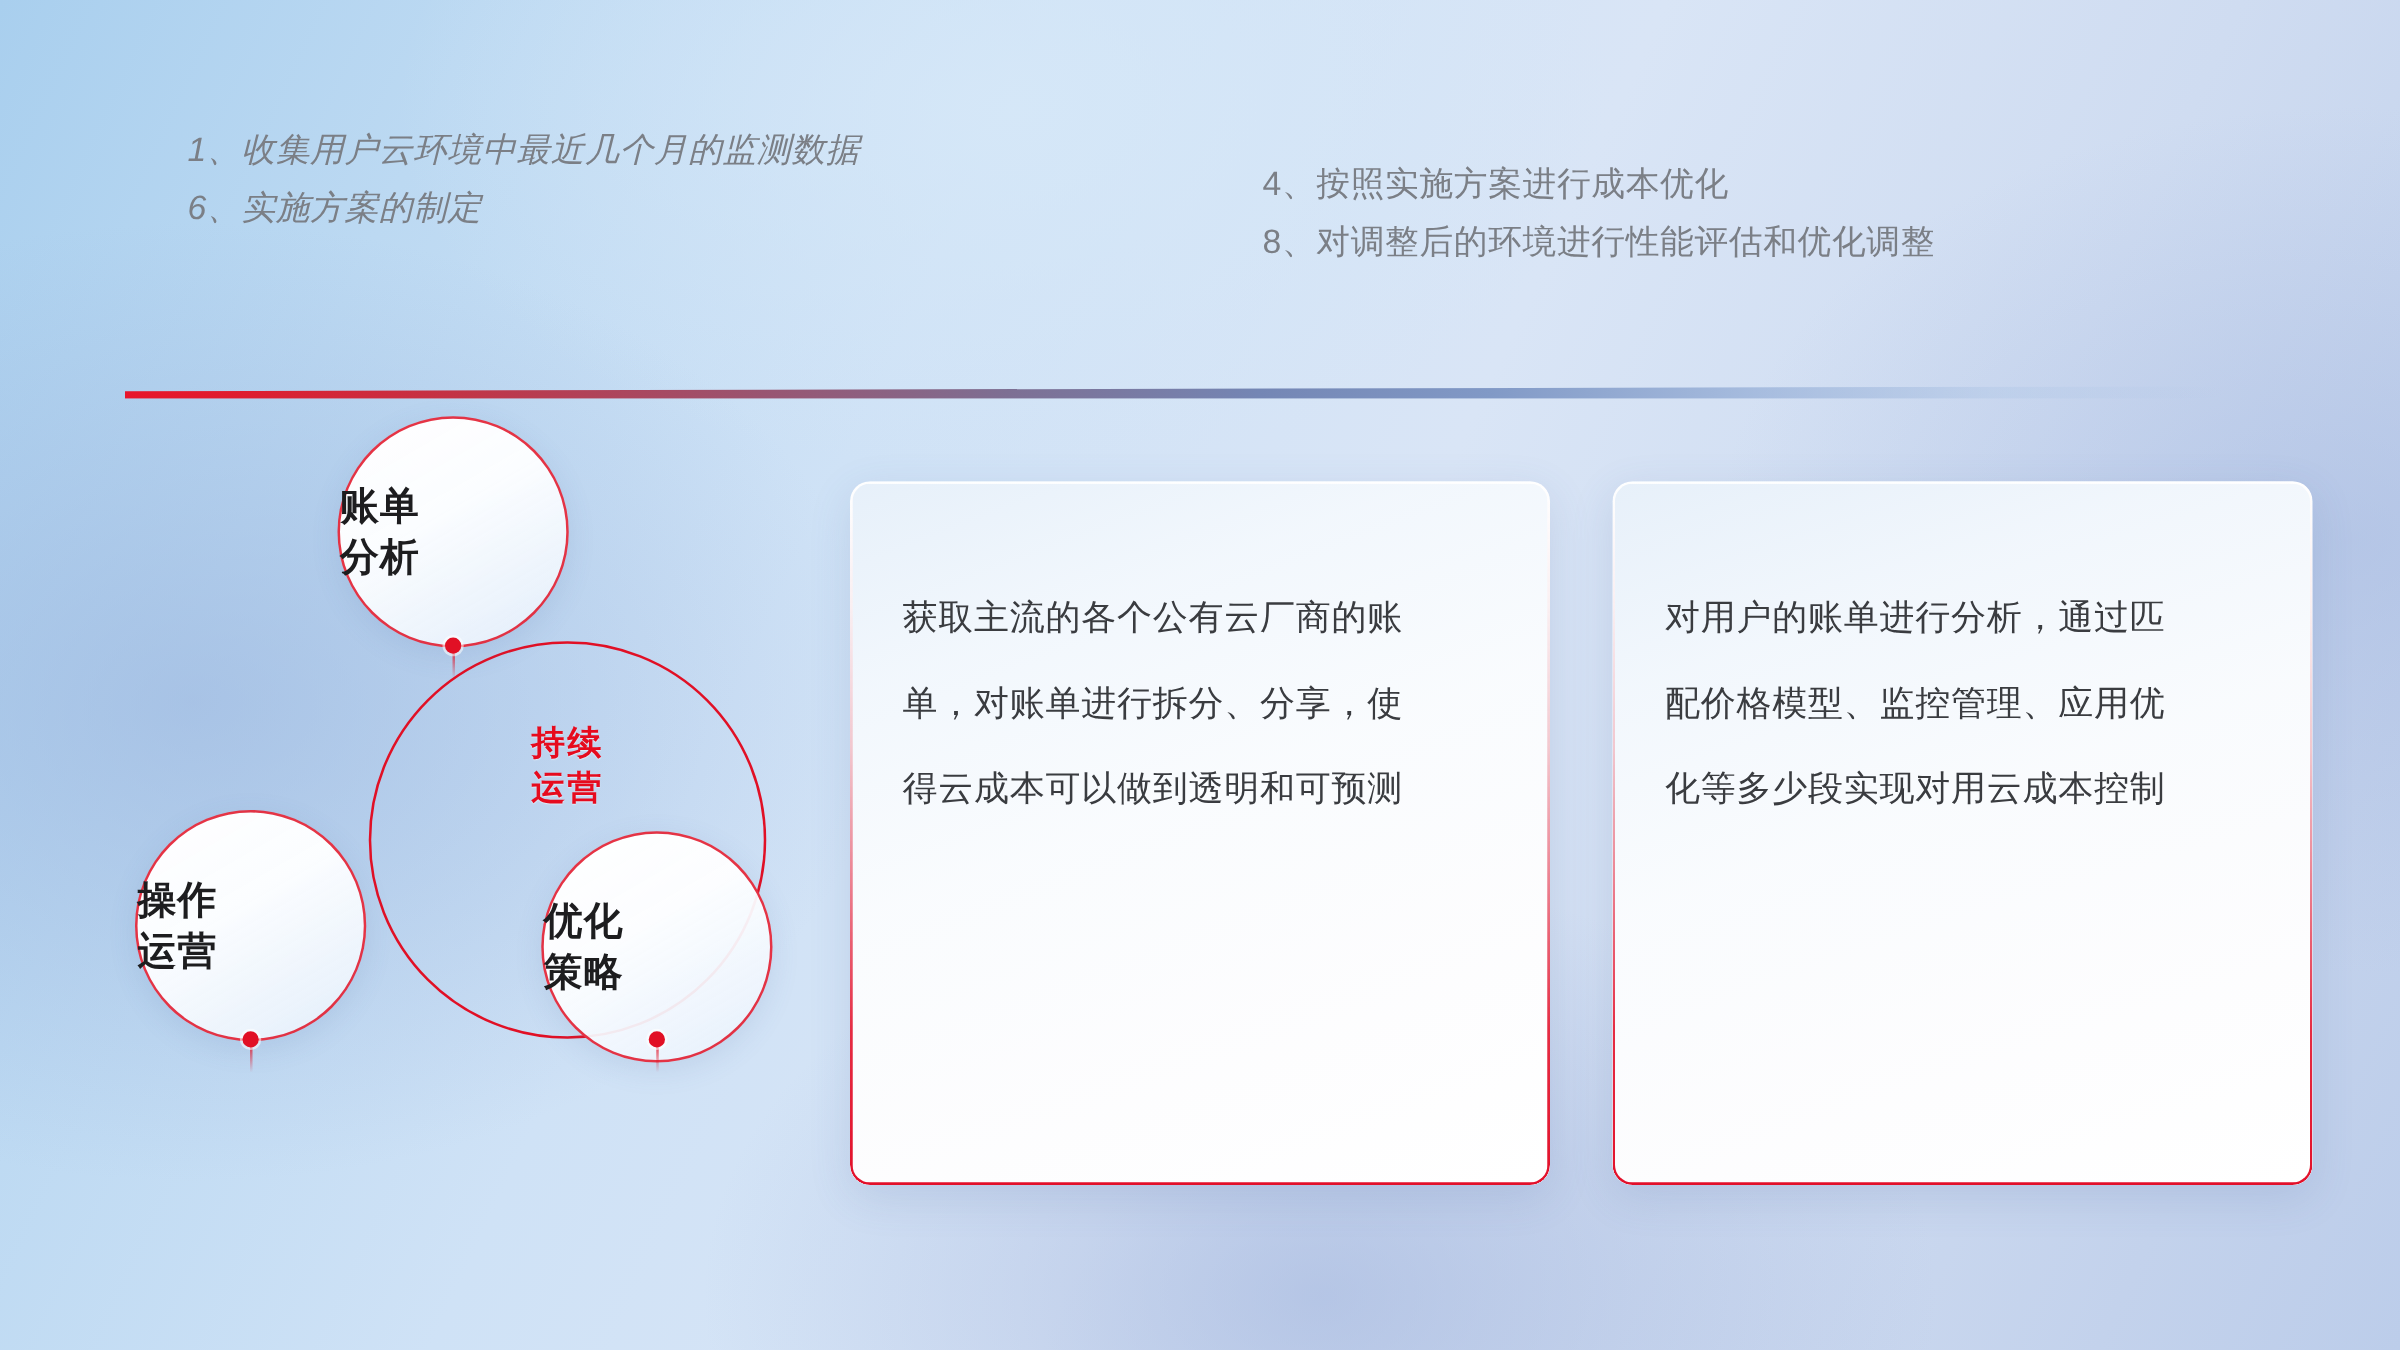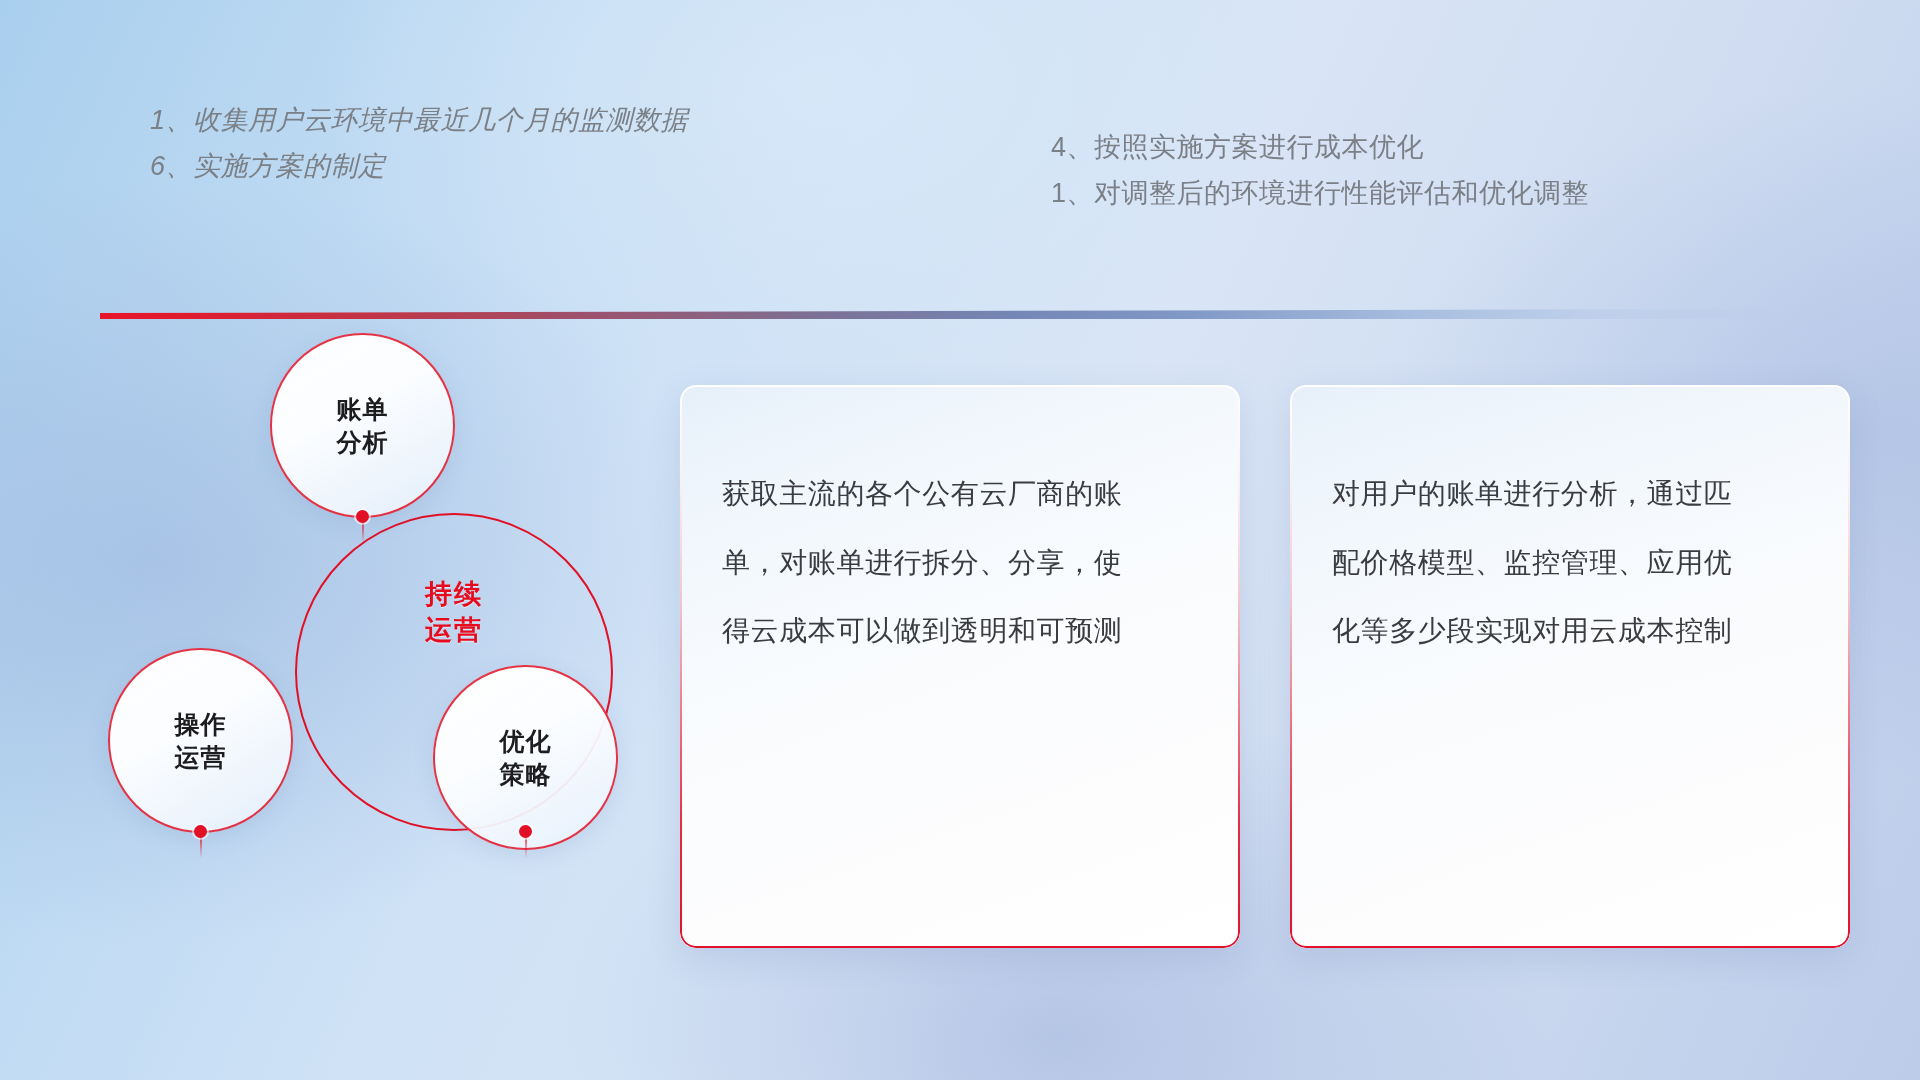--- a/index.html
+++ b/index.html
@@ -28,21 +28,21 @@
   
   .list {
     position: absolute;
     color: #7b7f86;
     font-size: 27px;
     line-height: 1.72;
     letter-spacing: 0.5px;
     white-space: nowrap;
   }
   .list-left  { left: 150px; top: 97px; font-style: italic; }
-  .list-right { left: 1010px; top: 124px; margin-left: 41px; }
+  .list-right { left: 1010px; top: 124px; }
   .list-item { display: block; }
 
   
   .divider-wrap {
     position: absolute;
     left: 100px;
     top: 309px;
     width: 1680px;
     height: 10px;
   }
@@ -85,24 +85,24 @@
   .bubble {
     position: absolute;
     border-radius: 50%;
     box-sizing: border-box;
     border: 2px solid rgba(225,16,37,0.85);
     background:
       linear-gradient(150deg, rgba(255,255,255,0.99) 0%, rgba(253,254,255,0.97) 42%, rgba(240,246,253,0.92) 78%, rgba(230,240,251,0.88) 100%);
     box-shadow: 0 6px 22px rgba(80,110,160,0.13);
     display: flex;
     flex-direction: column;
-    align-items: center;
+    align-items: flex-start;
     justify-content: center;
     color: #1d1d1f;
-    font-size: 25px;
+    font-size: 31px;
     font-weight: 700;
     line-height: 1.32;
     letter-spacing: 1px;
     text-align: center;
   }
   .bubble-top   { left: 170px; top: -12px;  width: 185px; height: 185px; }
   .bubble-left  { left: 8px;   top: 303px;  width: 185px; height: 185px; }
   .bubble-right { left: 333px; top: 320px;  width: 185px; height: 185px; }
 
   .node-dot {
@@ -197,21 +197,21 @@
 
 <div id="stage">
 
   <div class="list list-left">
     <span class="list-item">1、收集用户云环境中最近几个月的监测数据</span>
     <span class="list-item">6、实施方案的制定</span>
   </div>
 
   <div class="list list-right">
     <span class="list-item">4、按照实施方案进行成本优化</span>
-    <span class="list-item">1、对调整后的环境进行性能评估和优化调整</span>
+    <span class="list-item">8、对调整后的环境进行性能评估和优化调整</span>
   </div>
 
   <div class="divider-wrap">
     <div class="bar"></div>
   </div>
 
   <div class="diagram">
 
     <div class="ring"></div>
 

